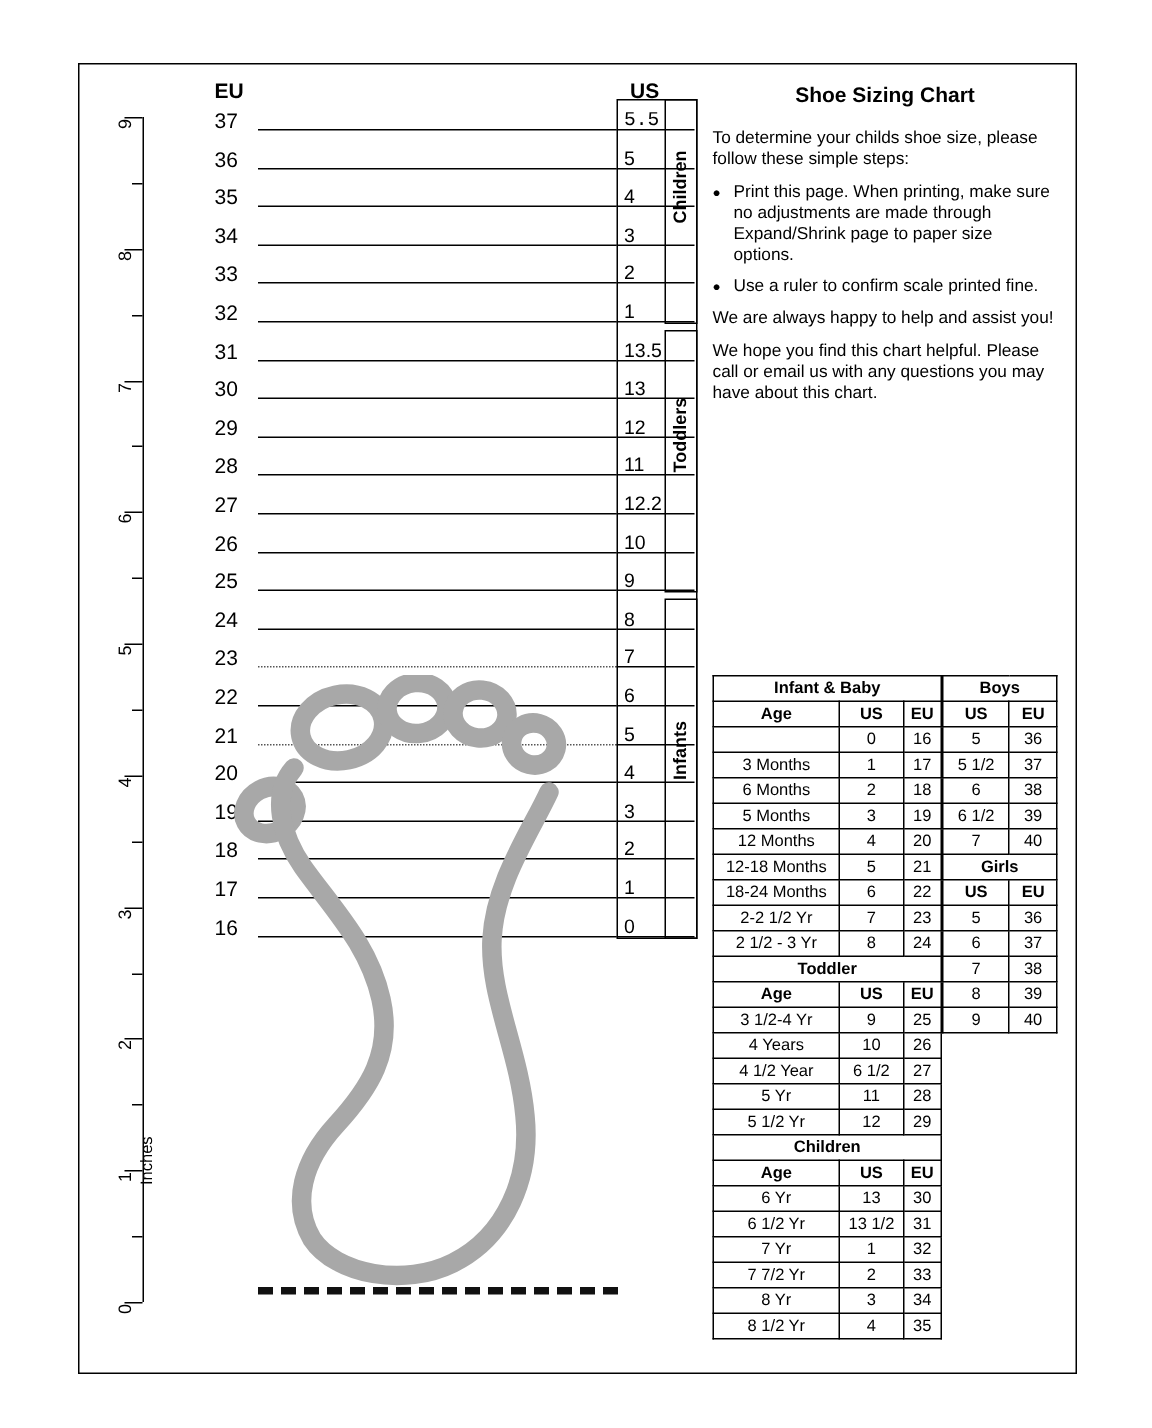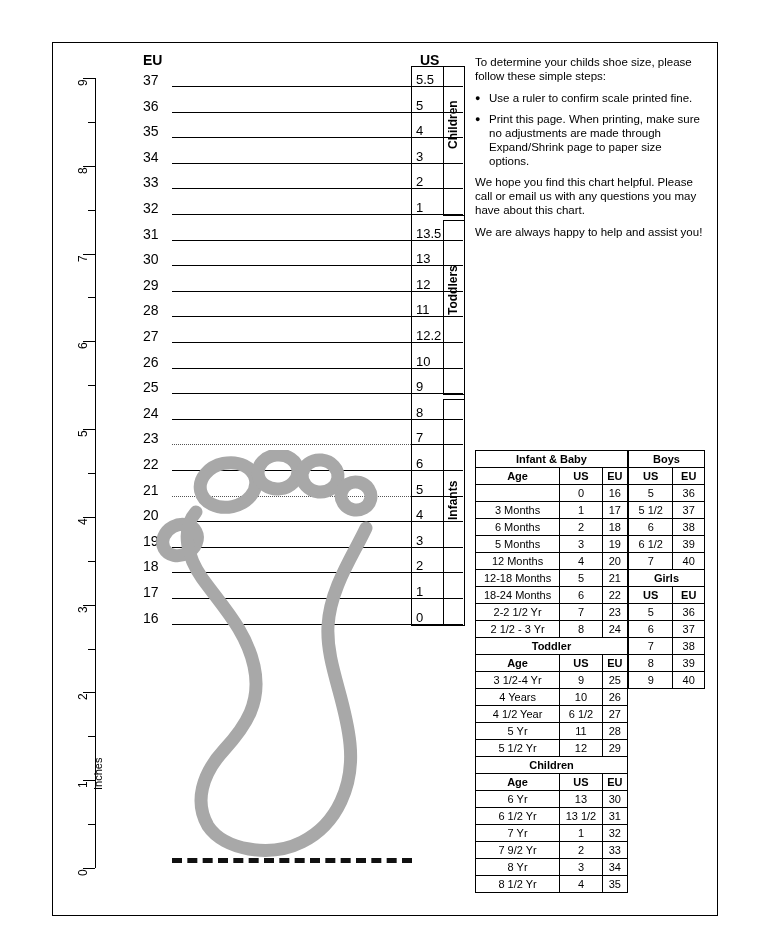--- a/index.html
+++ b/index.html
@@ -87,21 +87,21 @@
       <div class="ruler-num" style="left: 76px; top: 788.222px;">1</div>
       <div class="tick minor" style="top: 824.111px; left: 88px; width: 7px;"></div>
       <div class="tick major" style="top: 868px; left: 83px; width: 12px;"></div>
       <div class="ruler-num" style="left: 76px; top: 876px;">0</div>
       <div class="inches-word" style="left: 92px; top: 790px;">Inches</div>
     </div>
 
   <div id="scale-rows">
       <div class="sizeline" style="top: 86px; left: 172px; width: 239px;"></div>
       <div class="eu-num" style="left: 143px; top: 72px;">37</div>
-      <div class="us-num" style="left: 416px; top: 72px;">5.5</div>
+      <div class="us-num" style="left: 416px; top: 72px; font-family: Liberation Mono, monospace;">5.5</div>
       <div class="us-seg" style="top: 86px;"></div>
       <div class="sizeline" style="top: 111.6px; left: 172px; width: 239px;"></div>
       <div class="eu-num" style="left: 143px; top: 97.6px;">36</div>
       <div class="us-num" style="left: 416px; top: 97.6px;">5</div>
       <div class="us-seg" style="top: 111.6px;"></div>
       <div class="sizeline" style="top: 137.2px; left: 172px; width: 239px;"></div>
       <div class="eu-num" style="left: 143px; top: 123.2px;">35</div>
       <div class="us-num" style="left: 416px; top: 123.2px;">4</div>
       <div class="us-seg" style="top: 137.2px;"></div>
       <div class="sizeline" style="top: 162.8px; left: 172px; width: 239px;"></div>
@@ -201,27 +201,28 @@
       <path d="M46 62 C 30 80, 38 108, 52 128 C 72 156, 96 180, 104 216
                C 112 252, 96 276, 74 300 C 52 324, 44 352, 58 376
                C 74 400, 120 408, 152 392 C 188 374, 204 334, 200 294
                C 196 250, 176 214, 178 176 C 180 138, 204 104, 216 78"></path>
     </g>
   </svg>
 
   <div class="heel-dash"></div>
 
   <div class="right">
+    <div class="chart-title">Shoe Sizing Chart</div>
     <div class="para">To determine your childs shoe size, please follow these simple steps:</div>
     <ul class="bullets">
+      <li>Print this page. When printing, make sure no adjustments are made through Expand/Shrink page to paper size options.</li>
       <li>Use a ruler to confirm scale printed fine.</li>
-      <li>Print this page. When printing, make sure no adjustments are made through Expand/Shrink page to paper size options.</li>
     </ul>
+    <div class="para">We are always happy to help and assist you!</div>
     <div class="para">We hope you find this chart helpful. Please call or email us with any questions you may have about this chart.</div>
-    <div class="para">We are always happy to help and assist you!</div>
   </div>
 
   <table class="tbl tblA">
       <tbody id="tblA-body">
         <tr>
           <td colspan="3" class="hd">Infant &amp; Baby</td>
         </tr>
         <tr>
           <td class="hd">Age</td>
           <td class="hd">US</td>
@@ -322,21 +323,21 @@
           <td>6 1/2 Yr</td>
           <td>13 1/2</td>
           <td>31</td>
         </tr>
         <tr>
           <td>7 Yr</td>
           <td>1</td>
           <td>32</td>
         </tr>
         <tr>
-          <td>7 9/2 Yr</td>
+          <td>7 7/2 Yr</td>
           <td>2</td>
           <td>33</td>
         </tr>
         <tr>
           <td>8 Yr</td>
           <td>3</td>
           <td>34</td>
         </tr>
         <tr>
           <td>8 1/2 Yr</td>

